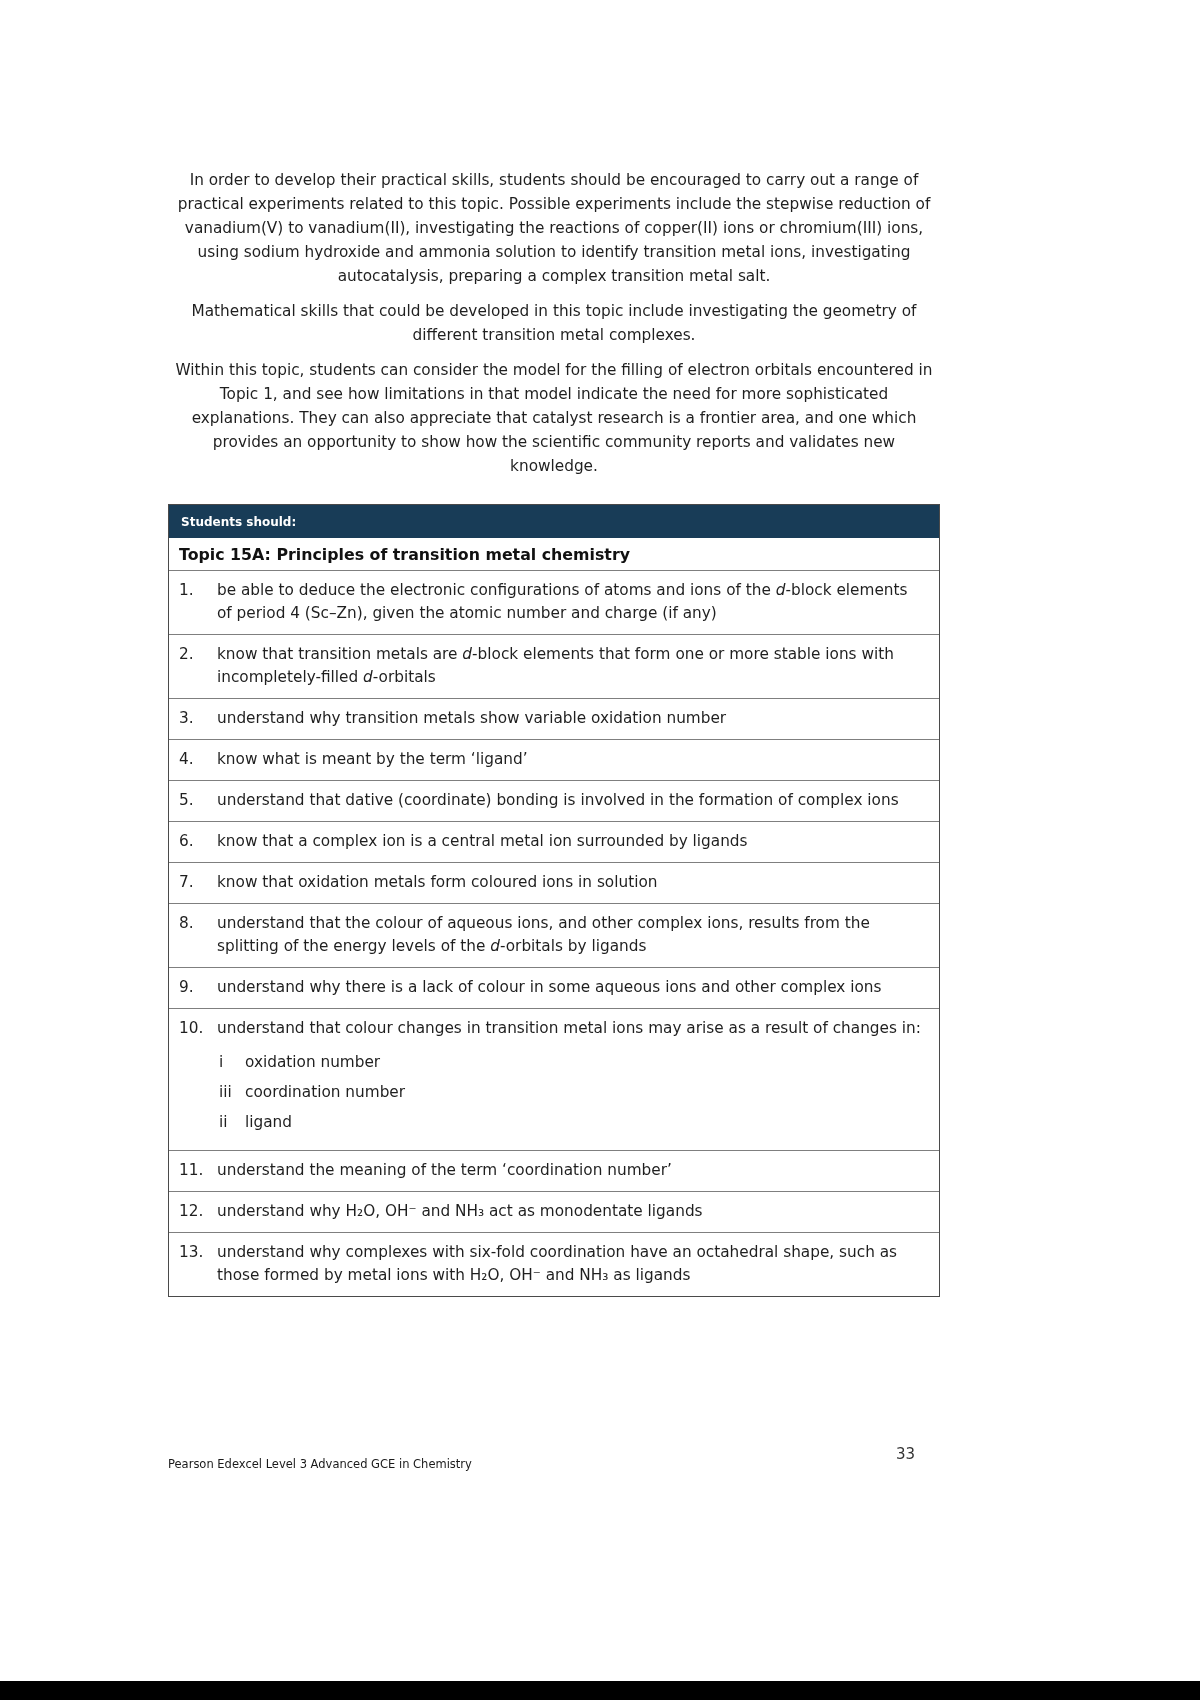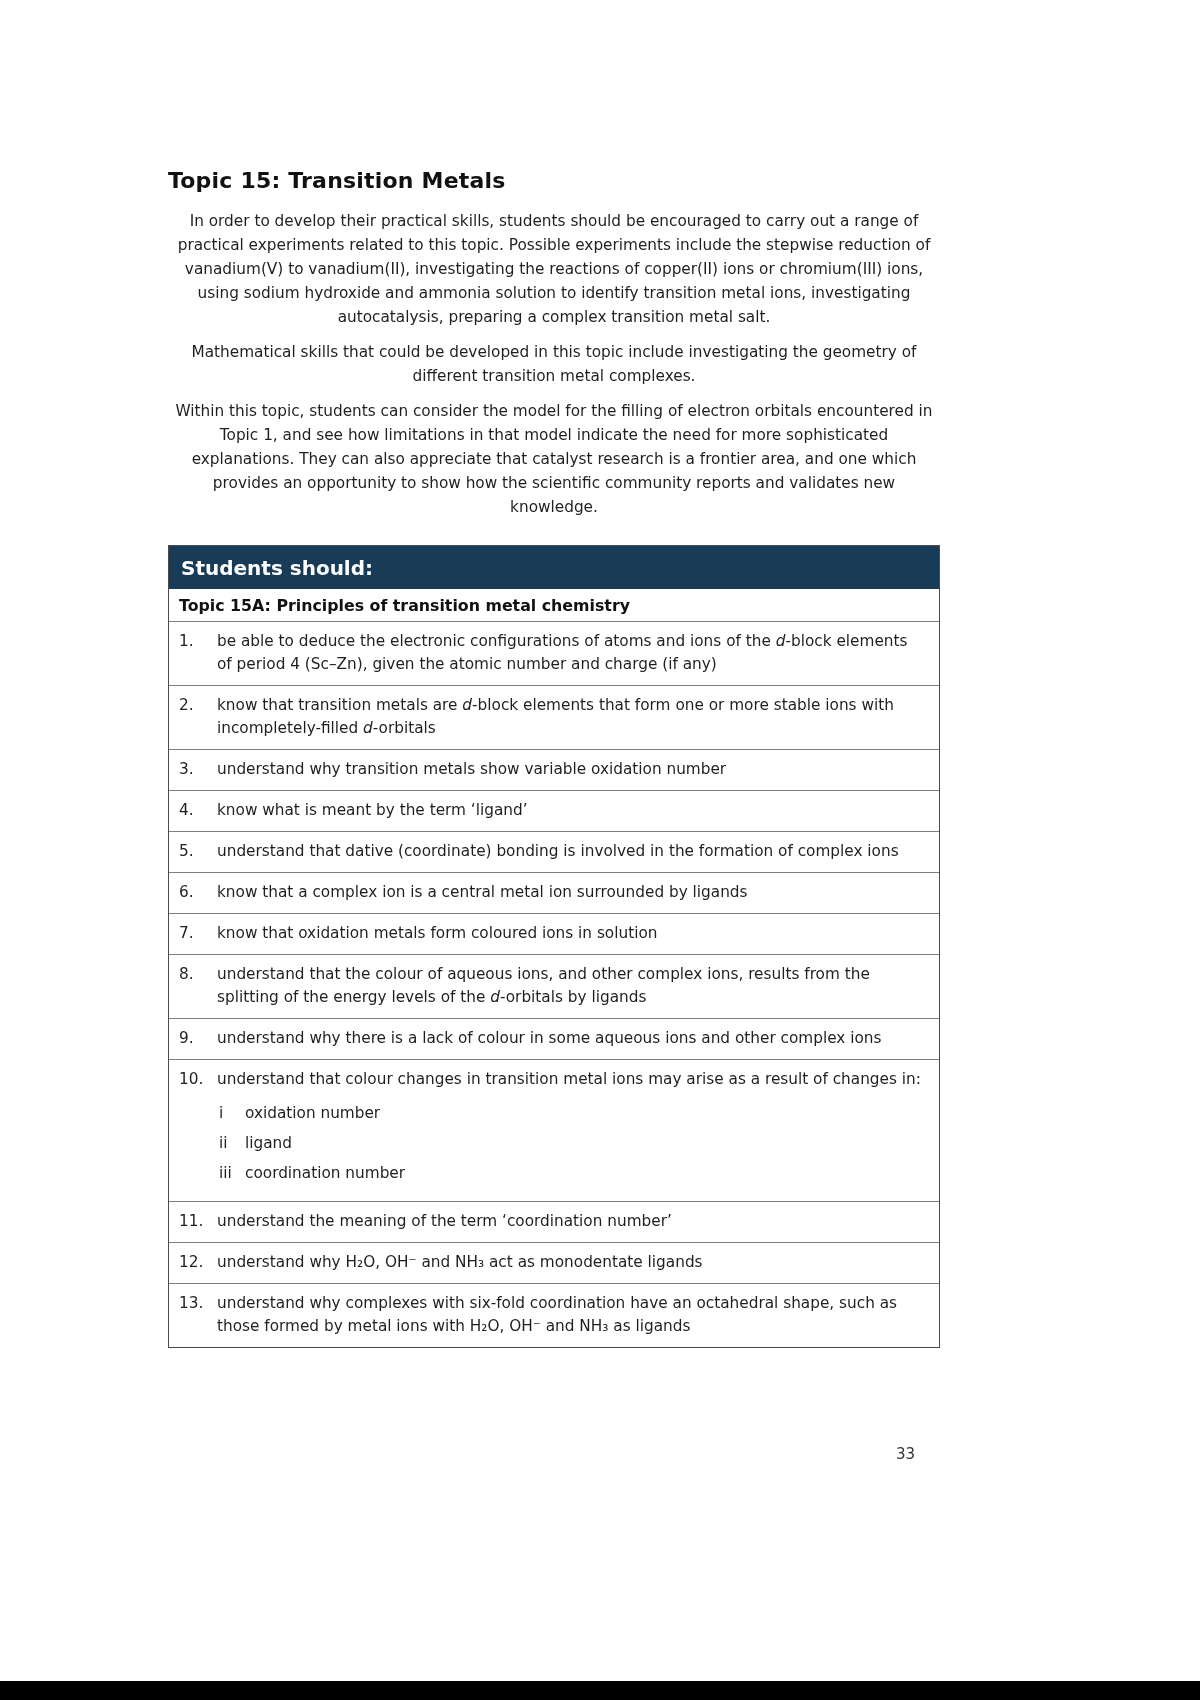--- a/index.html
+++ b/index.html
@@ -40,21 +40,21 @@
   .spec-table {
     margin-top: 26px;
     width: 100%;
     border: 1px solid #4a4a4a;
     background: #ffffff;
   }
   .spec-table .thead {
     background: #183c57;
     color: #ffffff;
     font-weight: bold;
-    font-size: 20px;
+    font-size: 12px;
     padding: 10px 12px 9px 12px;
   }
   .spec-table .subhead {
     font-weight: bold;
     font-size: 15.8px;
     padding: 7px 12px 6px 10px;
     border-bottom: 1px solid #7f7f7f;
     color: #111111;
   }
   .spec-row {
@@ -103,21 +103,20 @@
     background: #000000;
   }
   i { font-style: italic; }
 </style>
 </head>
 <body>
 
 <div class="page">
   <div class="content">
 
-    <h1 class="doc-title">Topic 15: Transition Metals</h1>
 
     <p class="intro">In order to develop their practical skills, students should be encouraged to carry out a range of practical experiments related to this topic. Possible experiments include the stepwise reduction of vanadium(V) to vanadium(II), investigating the reactions of copper(II) ions or chromium(III) ions, using sodium hydroxide and ammonia solution to identify transition metal ions, investigating autocatalysis, preparing a complex transition metal salt.</p>
     <p class="intro">Mathematical skills that could be developed in this topic include investigating the geometry of different transition metal complexes.</p>
     <p class="intro">Within this topic, students can consider the model for the filling of electron orbitals encountered in Topic 1, and see how limitations in that model indicate the need for more sophisticated explanations. They can also appreciate that catalyst research is a frontier area, and one which provides an opportunity to show how the scientific community reports and validates new knowledge.</p>
 
     <div class="spec-table">
       <div class="thead">Students should:</div>
       <div class="subhead">Topic 15A: Principles of transition metal chemistry</div>
 
       <div class="spec-row">
@@ -168,27 +167,27 @@
       <div class="spec-row">
         <span class="num">10.</span>
         <div class="txt">
           <span>understand that colour changes in transition metal ions may arise as a result of changes in:</span>
           <div class="subitems">
             <div class="subitem">
               <span class="sub-marker">i</span>
               <span>oxidation number</span>
             </div>
             <div class="subitem">
+              <span class="sub-marker">iii</span>
+              <span>coordination number</span>
+            </div>
+            <div class="subitem">
               <span class="sub-marker">ii</span>
               <span>ligand</span>
             </div>
-            <div class="subitem">
-              <span class="sub-marker">iii</span>
-              <span>coordination number</span>
-            </div>
           </div>
         </div>
       </div>
 
       <div class="spec-row">
         <span class="num">11.</span>
         <span class="txt">understand the meaning of the term ‘coordination number’</span>
       </div>
 
       <div class="spec-row">
@@ -198,17 +197,18 @@
 
       <div class="spec-row">
         <span class="num">13.</span>
         <span class="txt">understand why complexes with six-fold coordination have an octahedral shape, such as those formed by metal ions with H₂O, OH⁻ and NH₃ as ligands</span>
       </div>
 
     </div>
   </div>
 
   <div class="footer">
+    <div>Pearson Edexcel Level 3 Advanced GCE in Chemistry</div>
     <div class="page-number">33</div>
   </div>
 
   <div class="bottom-bar"></div>
 </div>
 
 </body></html>

